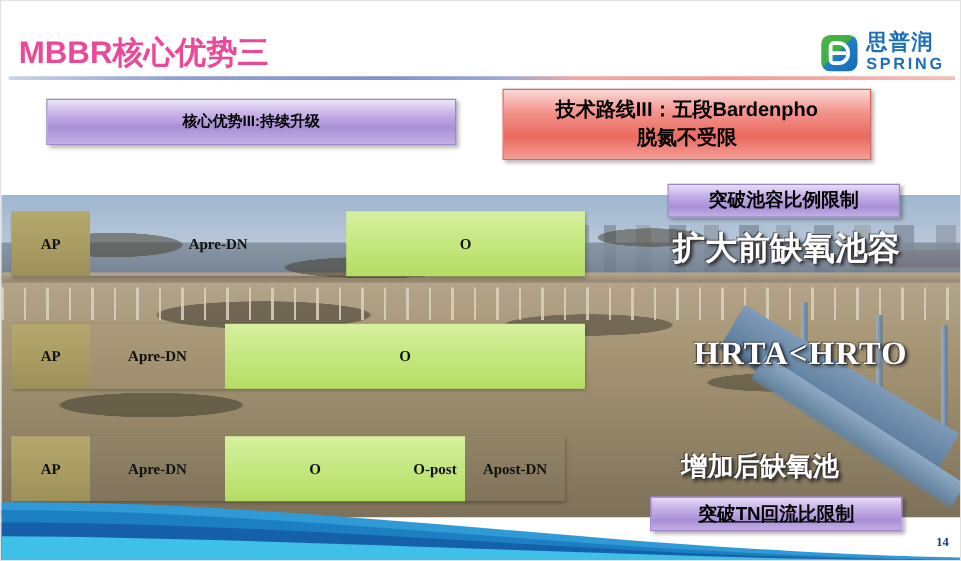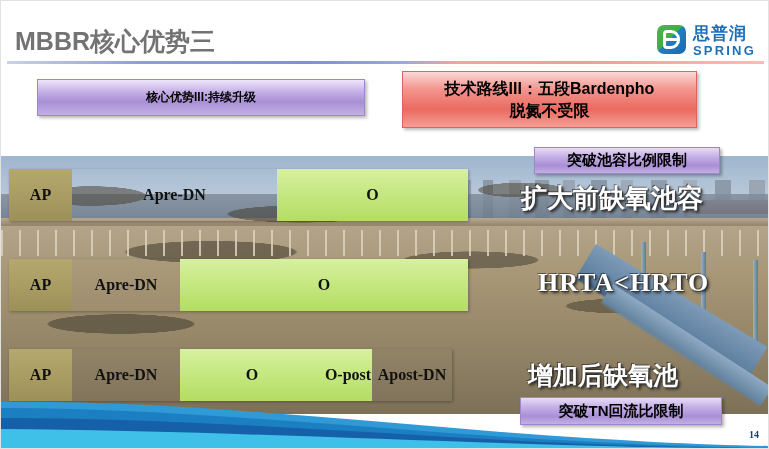--- a/index.html
+++ b/index.html
@@ -5,30 +5,30 @@
   html,body{margin:0;padding:0;background:#ffffff;}
   body{width:769px;height:449px;overflow:hidden;
        font-family:"Liberation Sans","DejaVu Sans",sans-serif;}
 
   #slide{position:relative;width:769px;height:449px;background:#ffffff;
          box-sizing:border-box;border:1px solid #e2e2e2;overflow:hidden;}
 
   
   #header{position:absolute;left:0;top:0;width:769px;height:62px;background:#ffffff;}
   #page-title{position:absolute;left:14px;top:24px;
-              font-size:25px;font-weight:bold;color:#737373;
+              font-size:25px;font-weight:bold;color:#ec4899;
               letter-spacing:0px;white-space:nowrap;
               font-family:"Liberation Sans","DejaVu Sans",sans-serif;text-align:center;}
   #header-rule{position:absolute;left:6px;top:60px;width:757px;height:3px;
                background:linear-gradient(90deg,#c9d2e8 0%,#8e9ed1 18%,#7f93cc 40%,
                           #9aa8d6 52%,#f2a6a0 60%,#f39b95 76%,#f7bdb6 100%);}
 
   
   #logo{position:absolute;right:14px;top:24px;height:32px;display:flex;
-        align-items:flex-start;gap:7px;}
+        align-items:flex-end;gap:7px;}
   #logo-mark{width:29px;height:29px;border-radius:7px;position:relative;
              background:linear-gradient(135deg,#4cb648 0%,#3fae45 46%,#1f7fc4 47%,#1769b5 100%);
              overflow:hidden;}
   #logo-mark .gl{position:absolute;left:6px;top:5px;width:17px;height:19px;
                  border:3px solid #ffffff;border-radius:4px 9px 9px 4px;box-sizing:border-box;}
   #logo-mark .gb{position:absolute;left:6px;top:13px;width:14px;height:3px;background:#ffffff;}
   #logo-text{display:flex;flex-direction:column;line-height:1;}
   #logo-cn{font-size:17px;font-weight:bold;color:#1f6fb8;letter-spacing:1px;}
   #logo-en{font-size:13px;font-weight:bold;color:#1f6fb8;letter-spacing:2.2px;margin-top:2px;}
 
@@ -86,45 +86,45 @@
   #photo .redroof{position:absolute;left:690px;top:44px;width:79px;height:16px;
               background:linear-gradient(180deg,#a8655a 0%,#8e5247 100%);}
   #photo .bldg{position:absolute;left:690px;top:58px;width:79px;height:20px;
               background:linear-gradient(180deg,#d8d2c6 0%,#bdb6a8 100%);}
 
   
   .row{position:absolute;display:flex;height:52px;
        box-shadow:1px 1px 3px rgba(0,0,0,.3);}
   .cell{display:flex;align-items:center;justify-content:center;text-align:center;
         font-family:"Liberation Serif","DejaVu Serif",serif;
-        font-weight:bold;color:#111111;font-size:16px;line-height:1.05;}
+        font-weight:bold;color:#111111;font-size:12px;line-height:1.05;}
   .c-ap{background:linear-gradient(180deg,#b5a86f 0%,#a89c63 55%,#9c9059 100%);}
   .c-dn{background:linear-gradient(180deg,#fdc585 0%,#fba køb 40%,#f99a44 100%);}
   .c-o {background:linear-gradient(180deg,#d7f0a0 0%,#c6e882 45%,#b4dd63 100%);}
 
   #row1{left:8px;top:168px;}
   #row2{left:8px;top:258px;}
   #row3{left:8px;top:348px;}
 
   
   .badge{position:absolute;display:flex;align-items:center;justify-content:center;
          font-weight:bold;color:#000000;font-size:15px;
          background:linear-gradient(180deg,#e7dcf8 0%,#c5b0e6 35%,#a98fd6 70%,#c2afe3 100%);
          border:1px solid #9d86c9;box-shadow:2px 2px 3px rgba(0,0,0,.3);}
   #badge-1{left:533px;top:146px;width:184px;height:25px;text-align:center;}
-  #badge-2{left:519px;top:396px;width:200px;height:26px;}
+  #badge-2{left:519px;top:396px;width:200px;height:26px;text-decoration:underline;}
 
   .whitetext{position:absolute;color:#ffffff;font-weight:bold;
              text-shadow:1px 1px 0 #3a3a3a,2px 2px 3px rgba(0,0,0,.75),
-                         -1px -1px 0 rgba(0,0,0,.45);white-space:nowrap;}
+                         -1px -1px 0 rgba(0,0,0,.45);white-space:nowrap;margin-left:17px;}
   #wt-1{left:520px;top:180px;font-size:26px;
         font-family:"Liberation Sans","DejaVu Sans",sans-serif;}
   #wt-2{left:537px;top:267px;font-size:26px;
         font-family:"Liberation Serif","DejaVu Serif",serif;letter-spacing:1px;}
-  #wt-3{left:527px;top:358px;font-size:25px;
+  #wt-3{left:527px;top:358px;font-size:21px;
         font-family:Liberation Serif, serif;}
 
   
   #wave{position:absolute;left:0;bottom:0;width:769px;height:60px;overflow:hidden;}
   #page-number{position:absolute;right:9px;bottom:8px;font-size:10px;font-weight:bold;
                color:#1a3f70;font-family:"Liberation Serif","DejaVu Serif",serif;}
 </style>
 </head>
 <body>
 

